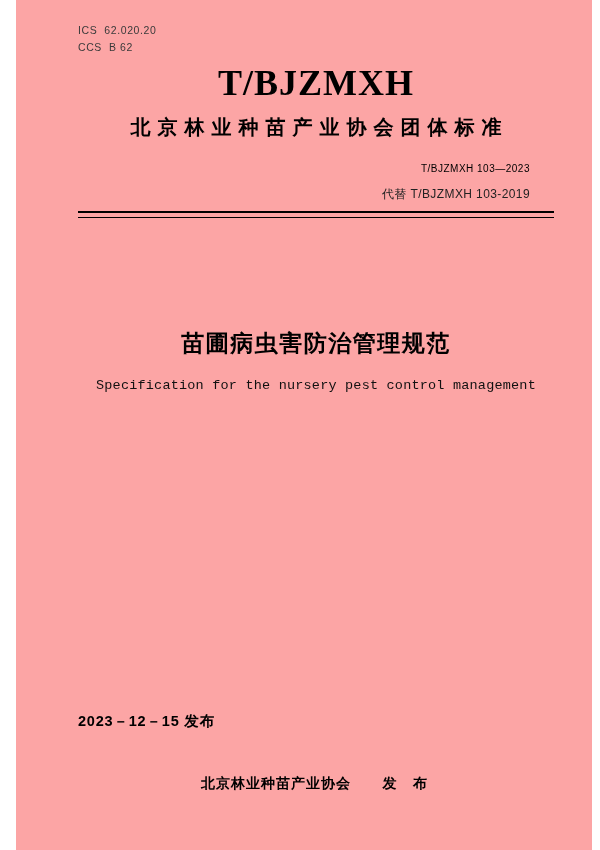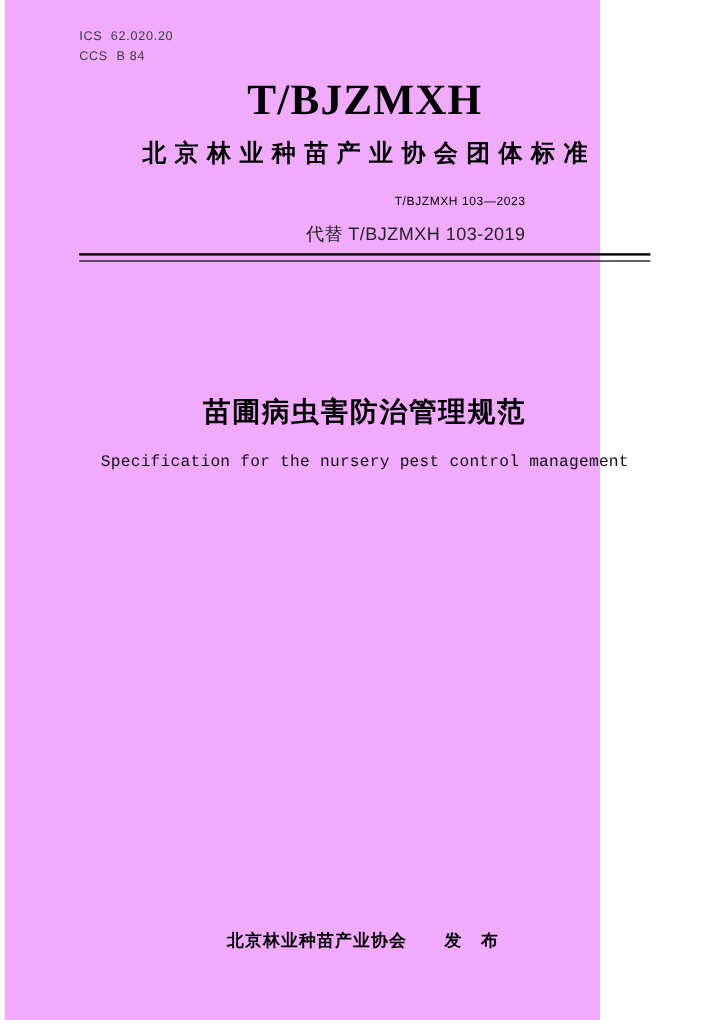--- a/index.html
+++ b/index.html
@@ -11,25 +11,25 @@
     width: 600px;
     height: 850px;
     font-family: "Liberation Serif", serif;
     color: #000000;
     position: relative;
     overflow: hidden;
   }
 
   .page {
     position: absolute;
-    left: 4px;
+    left: 16px;
     top: 0;
-    width: 496px;
+    width: 576px;
     height: 850px;
-    background: #f0abfc;
+    background: #fca5a5;
   }
 
   
   .meta-block {
     position: absolute;
     left: 62px;
     top: 22px;
     font-family: "Liberation Sans", sans-serif;
     font-size: 10.5px;
     letter-spacing: 0.6px;
@@ -79,21 +79,21 @@
     font-size: 10px;
     letter-spacing: 0.5px;
     color: #000;
   }
   .std-no-replace {
     position: absolute;
     right: 62px;
     top: 186px;
     text-align: left;
     font-family: "Liberation Sans", sans-serif;
-    font-size: 15px;
+    font-size: 12px;
     letter-spacing: 0.4px;
     color: #222;
   }
 
   
   .rule-thick {
     position: absolute;
     left: 62px;
     top: 211px;
     width: 476px;
@@ -168,37 +168,38 @@
     letter-spacing: 4px;
   }
 </style>
 </head>
 <body>
 
 <div class="page">
 
   <div class="meta-block">
     <div class="meta-line">ICS  62.020.20</div>
-    <div class="meta-line">CCS  B 84</div>
+    <div class="meta-line">CCS  B 62</div>
   </div>
 
   <div class="std-mark">T/BJZMXH</div>
 
   <div class="assoc-line">北京林业种苗产业协会团体标准</div>
 
   <div class="std-no">T/BJZMXH 103—2023</div>
   <div class="std-no-replace">代替 T/BJZMXH 103-2019</div>
 
   <div class="rule-thick"></div>
   <div class="rule-thin"></div>
 
   <div class="title-cn">苗圃病虫害防治管理规范</div>
   <div class="title-en">Specification for the nursery pest control management</div>
 
   <div class="date-row">
+    <span>2023－12－15 发布</span>
   </div>
 
   <div class="publisher">
     <span>北京林业种苗产业协会</span>
     <span class="issue">发  布</span>
   </div>
 
 </div>
 
 </body></html>

